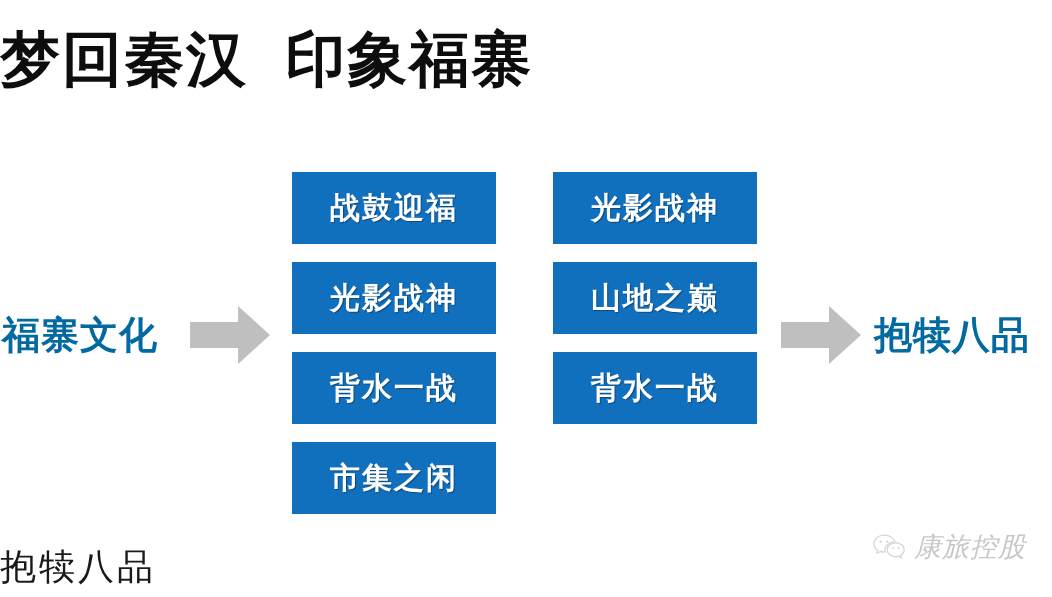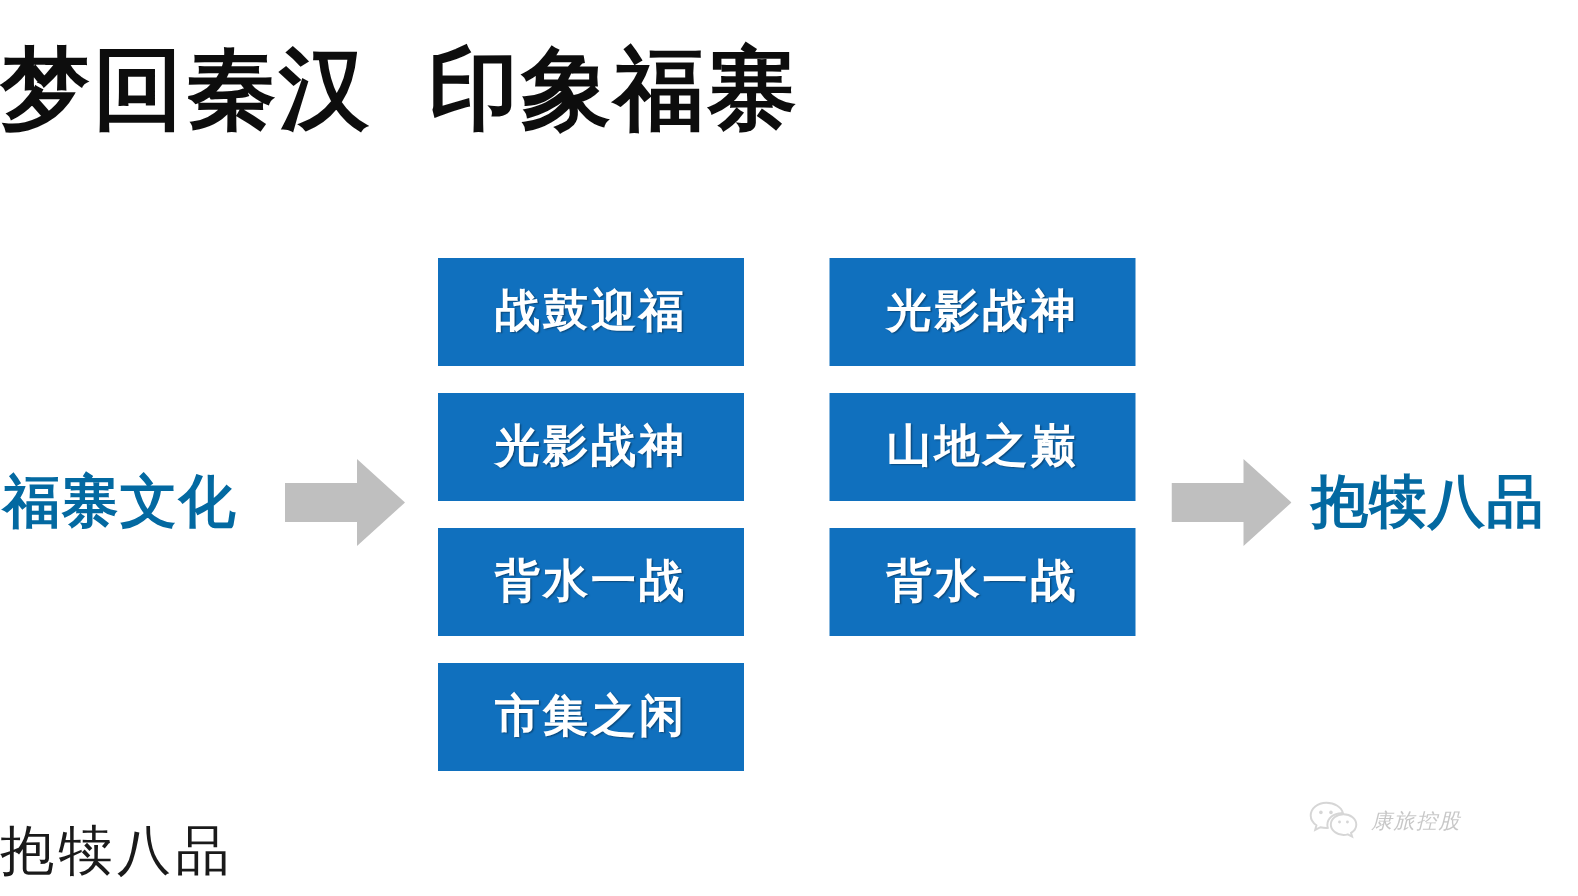--- a/index.html
+++ b/index.html
@@ -112,21 +112,21 @@
     position: absolute;
     left: 872px;
     top: 533px;
     display: flex;
     align-items: center;
     gap: 8px;
     opacity: 0.55;
   }
   .watermark .wechat-icon { display: block; width: 34px; height: 28px; }
   .watermark .wm-text {
-    font-size: 14px;
+    font-size: 27px;
     line-height: 26px;
     font-weight: 400;
     font-style: italic;
     letter-spacing: 1px;
     color: #9a9a9a;
     white-space: nowrap;
   }
 </style>
 </head>
 <body>

